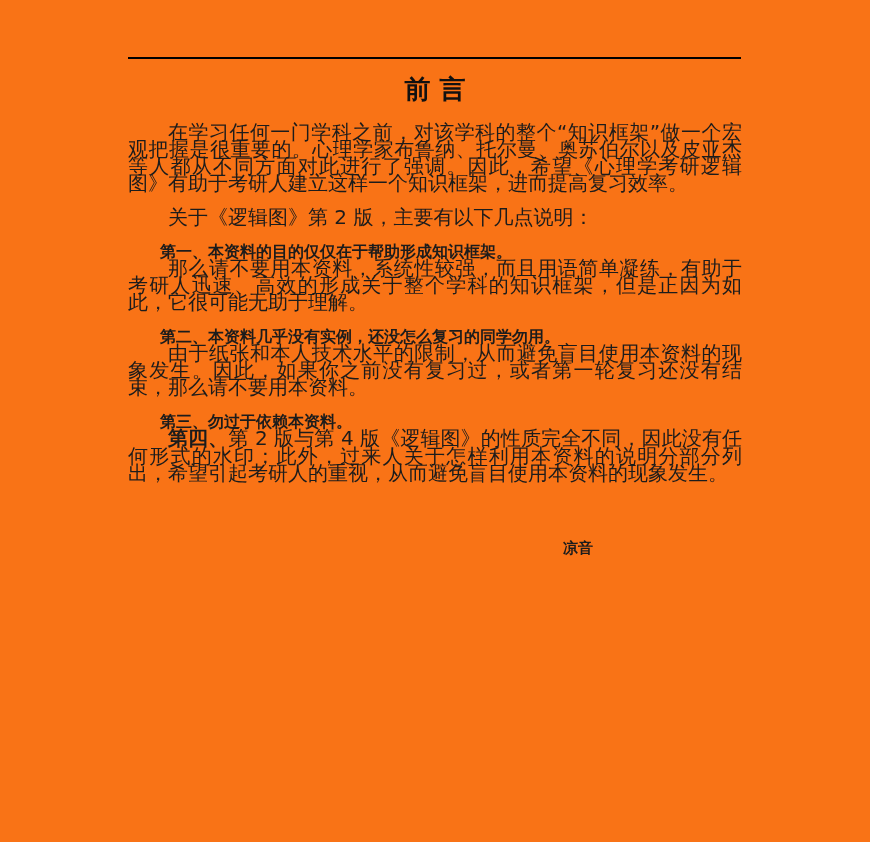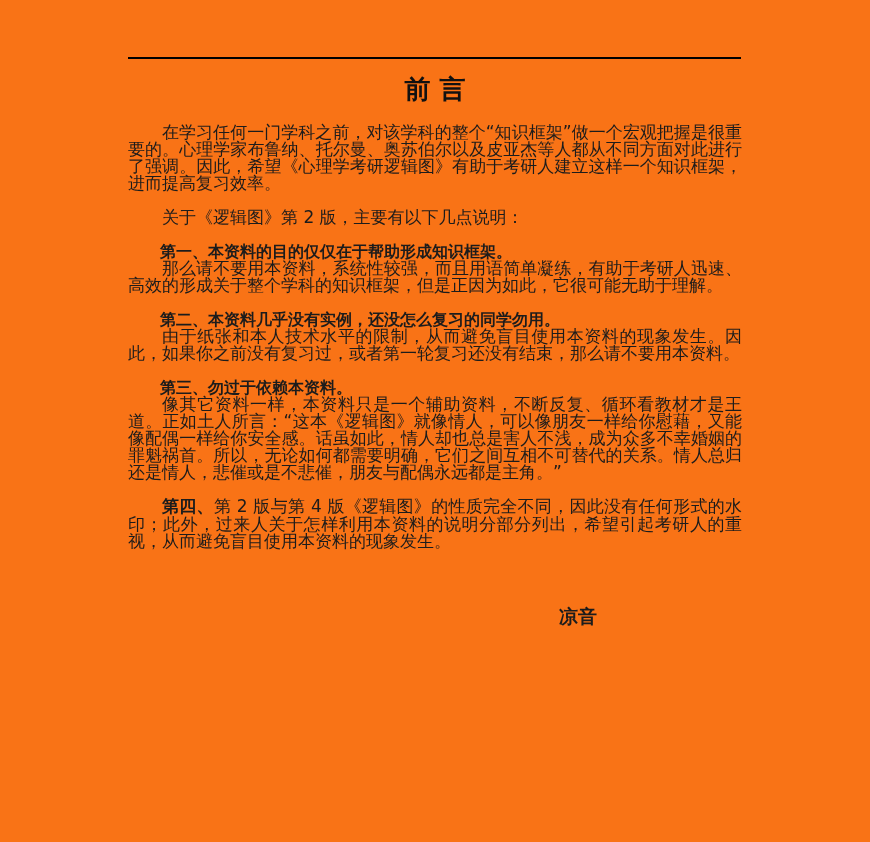--- a/index.html
+++ b/index.html
@@ -41,21 +41,21 @@
     font-size: 26px;
     line-height: 34px;
     font-weight: bold;
     text-align: center;
     letter-spacing: 9px;
     text-indent: 9px; 
     color: #111111;
   }
   .para {
     margin: 0 0 17px 0;
-    font-size: 17px;
+    font-size: 20px;
     line-height: 17px;
     text-align: justify;
     text-indent: 2em;
     word-break: break-all;
   }
   .sec-head {
     margin: 0;
     font-size: 16px;
     line-height: 17px;
     font-weight: bold;
@@ -66,21 +66,21 @@
   }
   .bold-run {
     font-weight: bold;
     font-family: Liberation Mono, monospace;
   }
   .signature {
     margin-top: 58px;
     margin-left: 350px;
     width: 200px;
     text-align: center;
-    font-size: 19px;
+    font-size: 15px;
     line-height: 17px;
     font-weight: bold;
   }
   .signature .sig-line {
     margin: 0;
   }
 </style>
 </head>
 <body>
 
@@ -100,21 +100,20 @@
       <p class="para sec-body">那么请不要用本资料，系统性较强，而且用语简单凝练，有助于考研人迅速、高效的形成关于整个学科的知识框架，但是正因为如此，它很可能无助于理解。</p>
     </div>
 
     <div class="section">
       <p class="sec-head">第二、本资料几乎没有实例，还没怎么复习的同学勿用。</p>
       <p class="para sec-body">由于纸张和本人技术水平的限制，从而避免盲目使用本资料的现象发生。因此，如果你之前没有复习过，或者第一轮复习还没有结束，那么请不要用本资料。</p>
     </div>
 
     <div class="section">
       <p class="sec-head">第三、勿过于依赖本资料。</p>
-      <p class="para sec-body">像其它资料一样，本资料只是一个辅助资料，不断反复、循环看教材才是王道。正如土人所言：“这本《逻辑图》就像情人，可以像朋友一样给你慰藉，又能像配偶一样给你安全感。话虽如此，情人却也总是害人不浅，成为众多不幸婚姻的罪魁祸首。所以，无论如何都需要明确，它们之间互相不可替代的关系。情人总归还是情人，悲催或是不悲催，朋友与配偶永远都是主角。”</p>
     </div>
 
     <p class="para"><span class="bold-run">第四、</span><span>第 2 版与第 4 版《逻辑图》的性质完全不同，因此没有任何形式的水印；此外，过来人关于怎样利用本资料的说明分部分列出，希望引起考研人的重视，从而避免盲目使用本资料的现象发生。</span></p>
 
 
     <div class="signature">
       <p class="sig-line">凉音</p>
     </div>
 
   </div>

